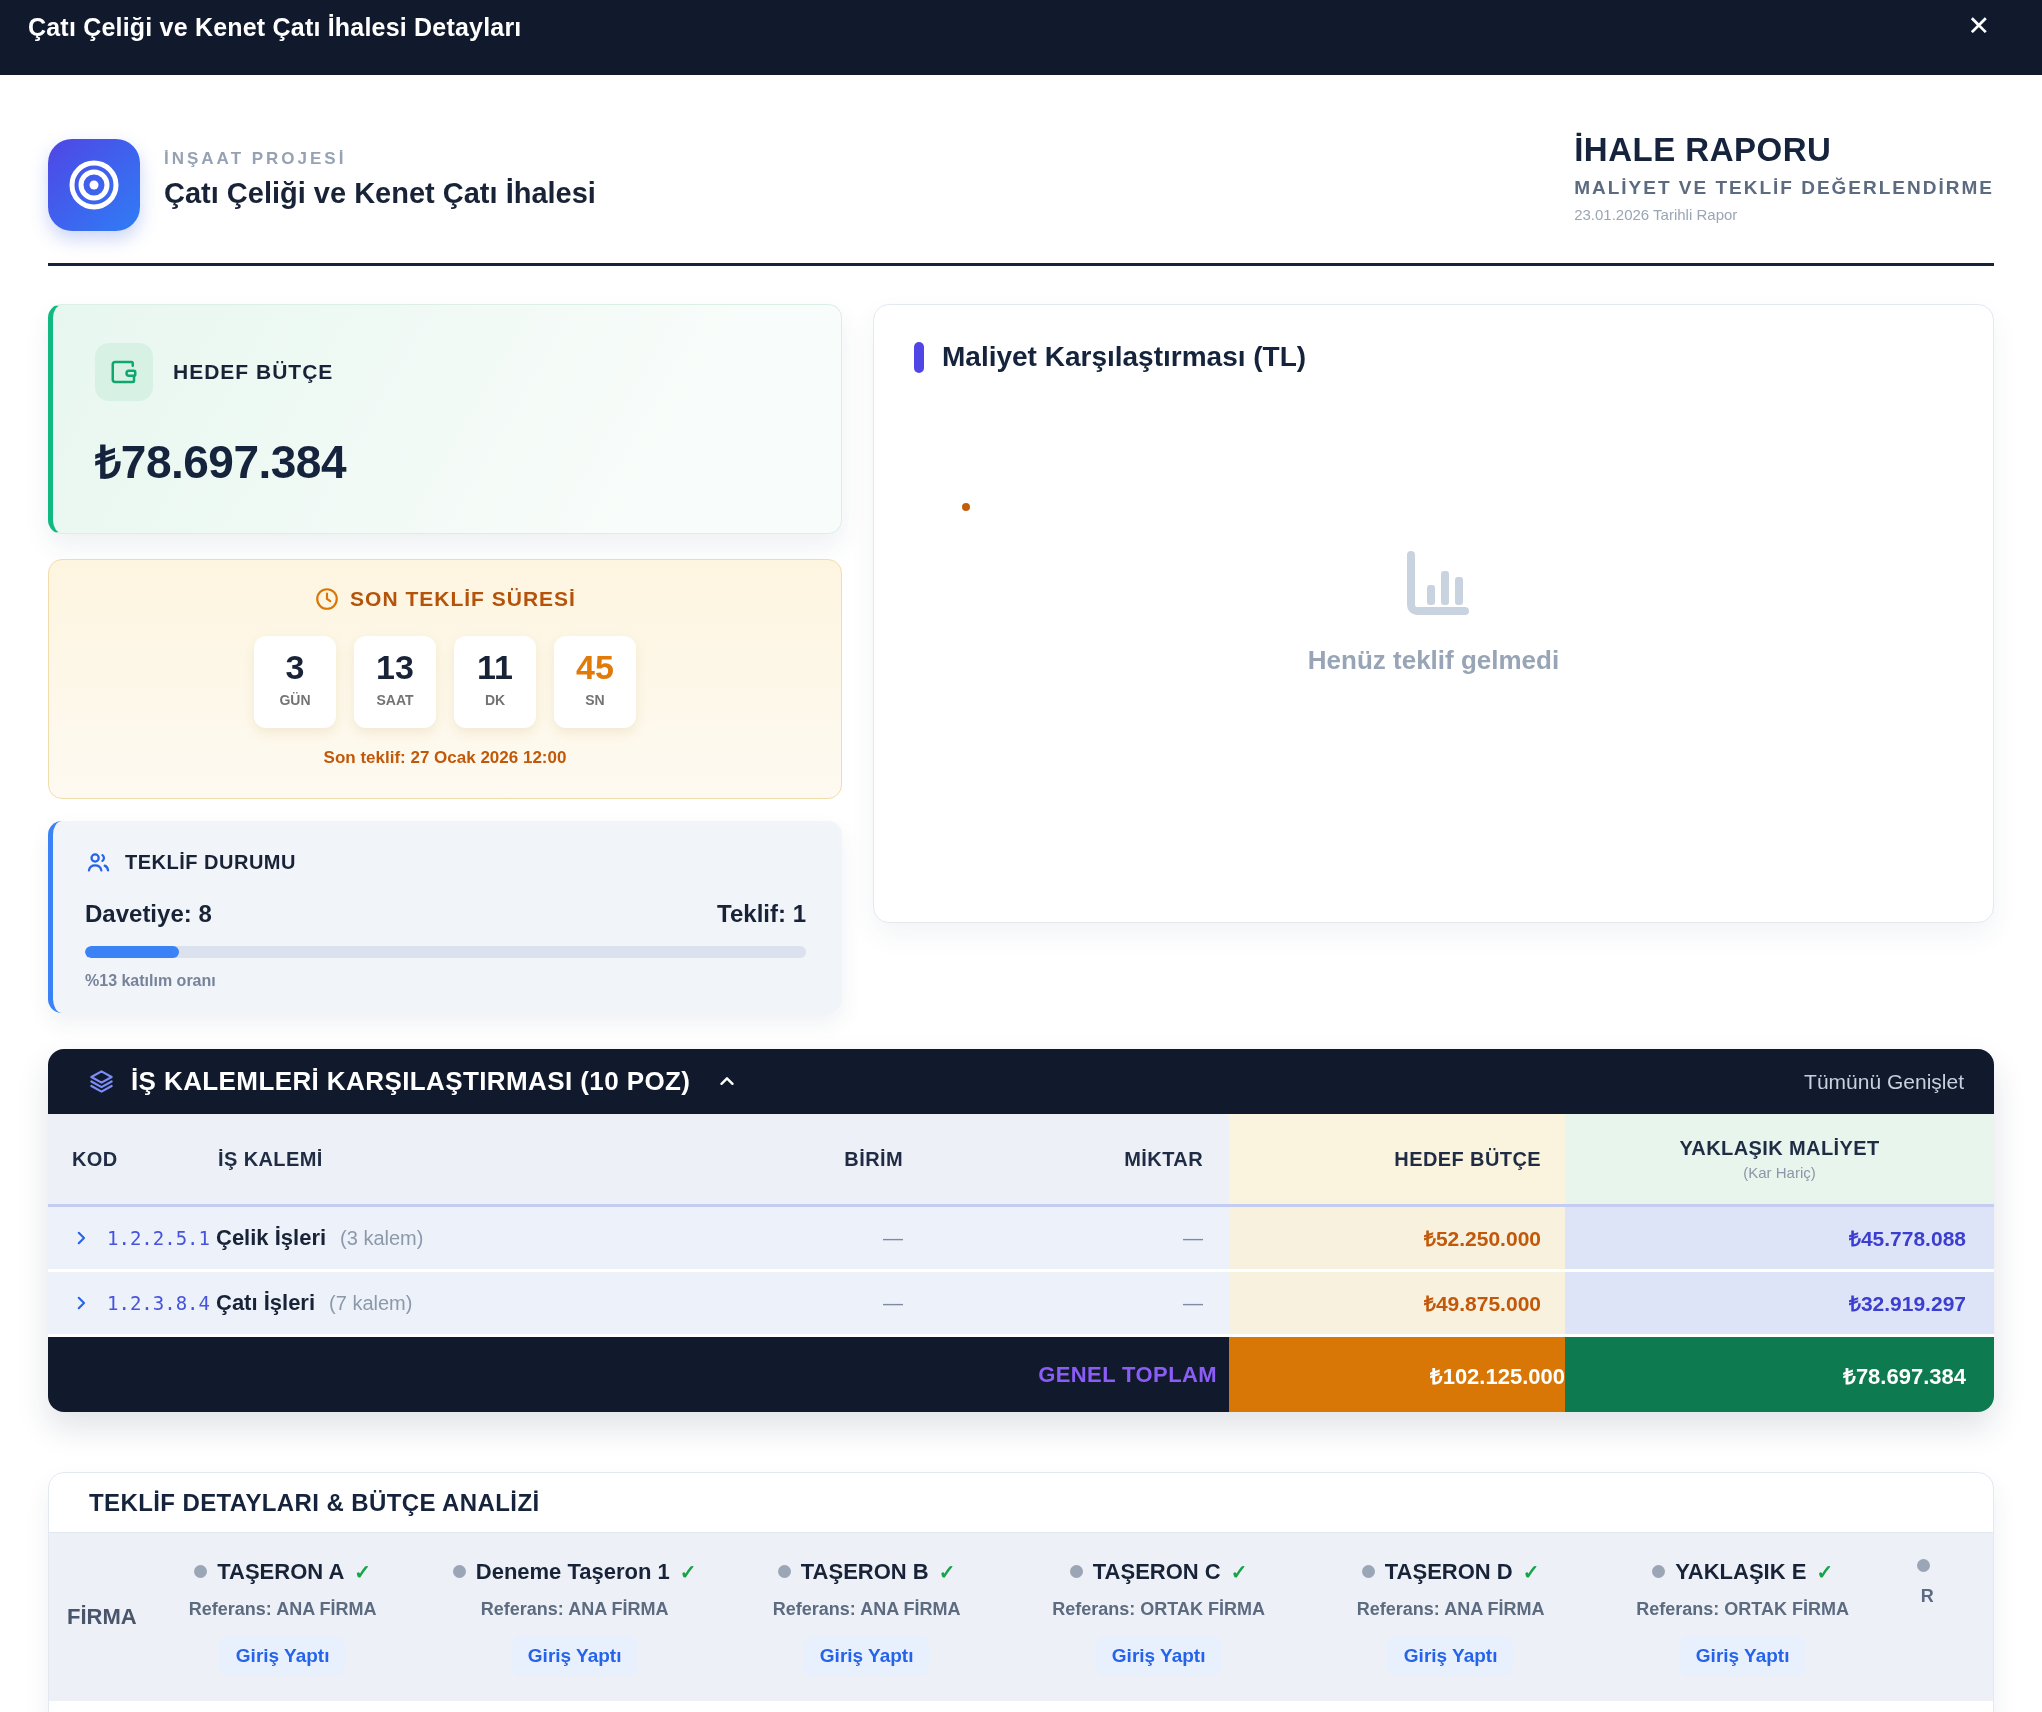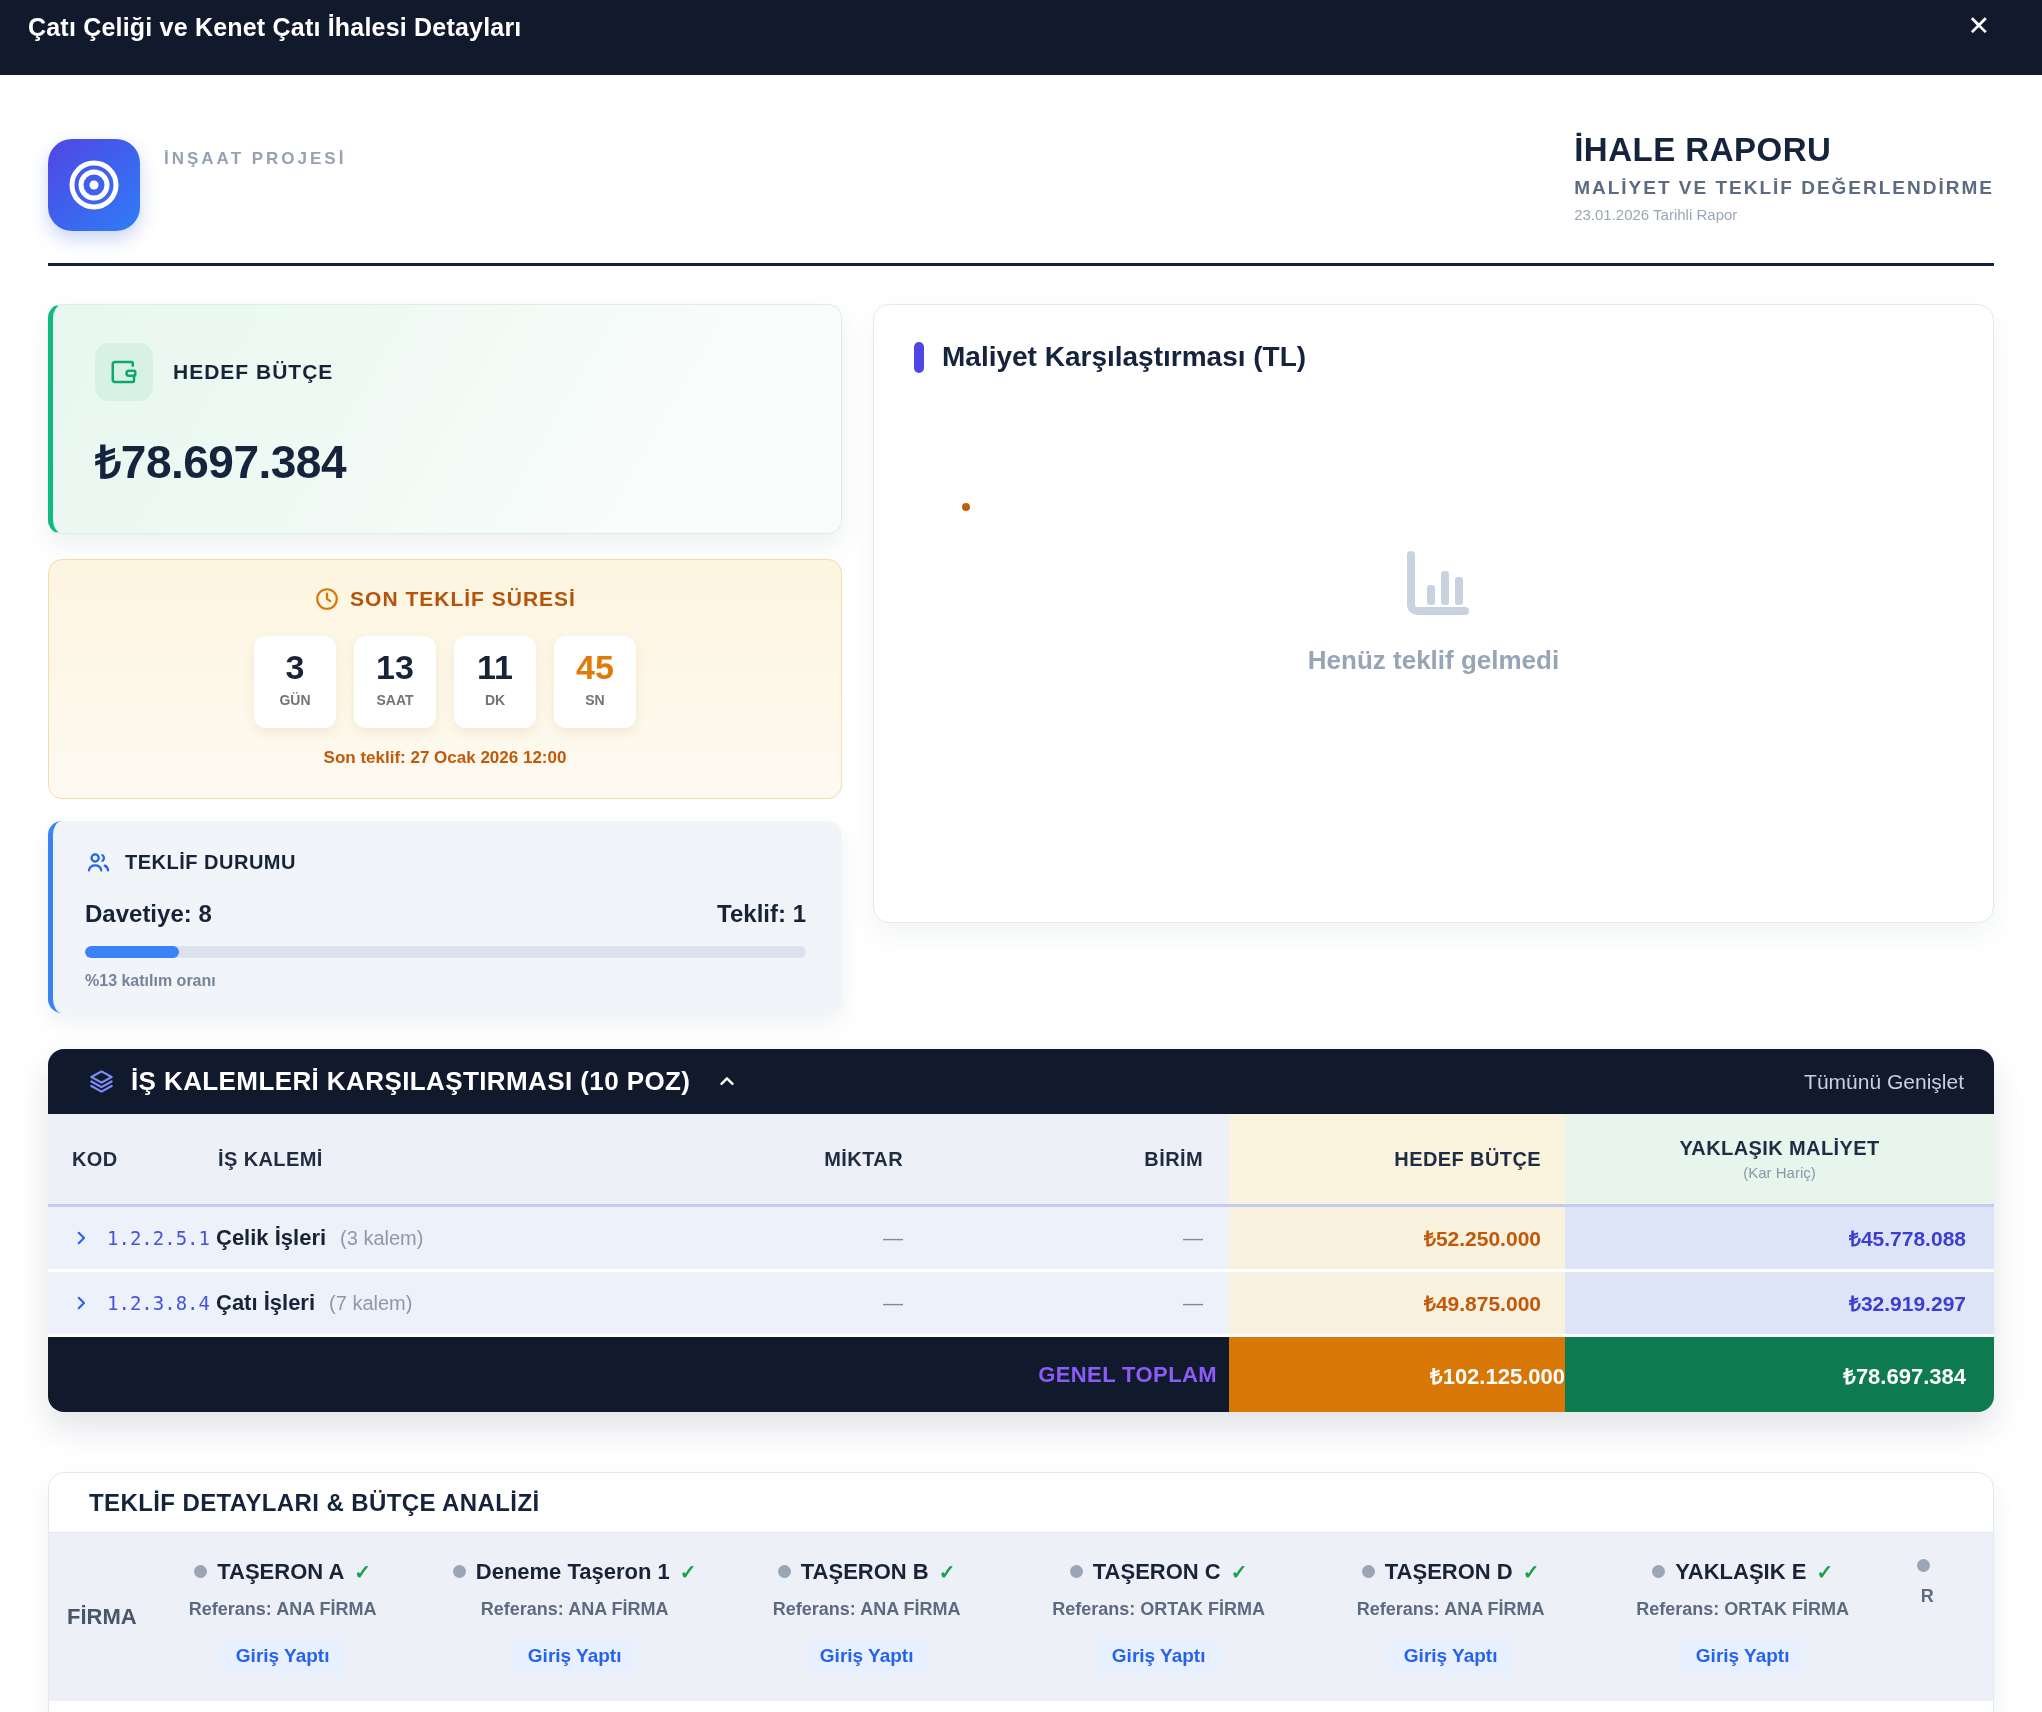--- a/index.html
+++ b/index.html
@@ -161,20 +161,21 @@
         <span>
           <svg width="54" height="54" viewBox="0 0 54 54" fill="none" stroke="#ffffff">
             <circle cx="27" cy="27" r="22" stroke-width="5"></circle>
             <circle cx="27" cy="27" r="13" stroke-width="5"></circle>
             <circle cx="27" cy="27" r="4.5" fill="#ffffff" stroke="none"></circle>
           </svg>
         </span>
       </div>
       <div class="ph-text">
         <div class="project-label">İNŞAAT PROJESİ</div>
+        <div class="project-title">Çatı Çeliği ve Kenet Çatı İhalesi</div>
       </div>
     </div>
     <div class="ph-right">
       <div class="report-title">İHALE RAPORU</div>
       <div class="report-subtitle">MALİYET VE TEKLİF DEĞERLENDİRME</div>
       <div class="report-date">23.01.2026 Tarihli Rapor</div>
     </div>
   </div>
 
   <div class="header-divider"></div>
@@ -290,22 +291,22 @@
         </svg>
       </span>
       <span class="expand-all">Tümünü Genişlet</span>
     </div>
 
     <div class="tgrid col-row">
       <div class="cell-left">
         <span class="hdr-kod">KOD</span>
         <span>İŞ KALEMİ</span>
       </div>
+      <div class="cell-end">BİRİM</div>
       <div class="cell-end">MİKTAR</div>
-      <div class="cell-end">BİRİM</div>
       <div class="cell-hedef">HEDEF BÜTÇE</div>
       <div class="cell-yaklasik">
         <span>YAKLAŞIK MALİYET</span>
         <span class="yaklasik-sub">(Kar Hariç)</span>
       </div>
     </div>
     <div class="hdr-divider"></div>
 
     <div id="table-rows">
   <div class="tgrid data-row">

